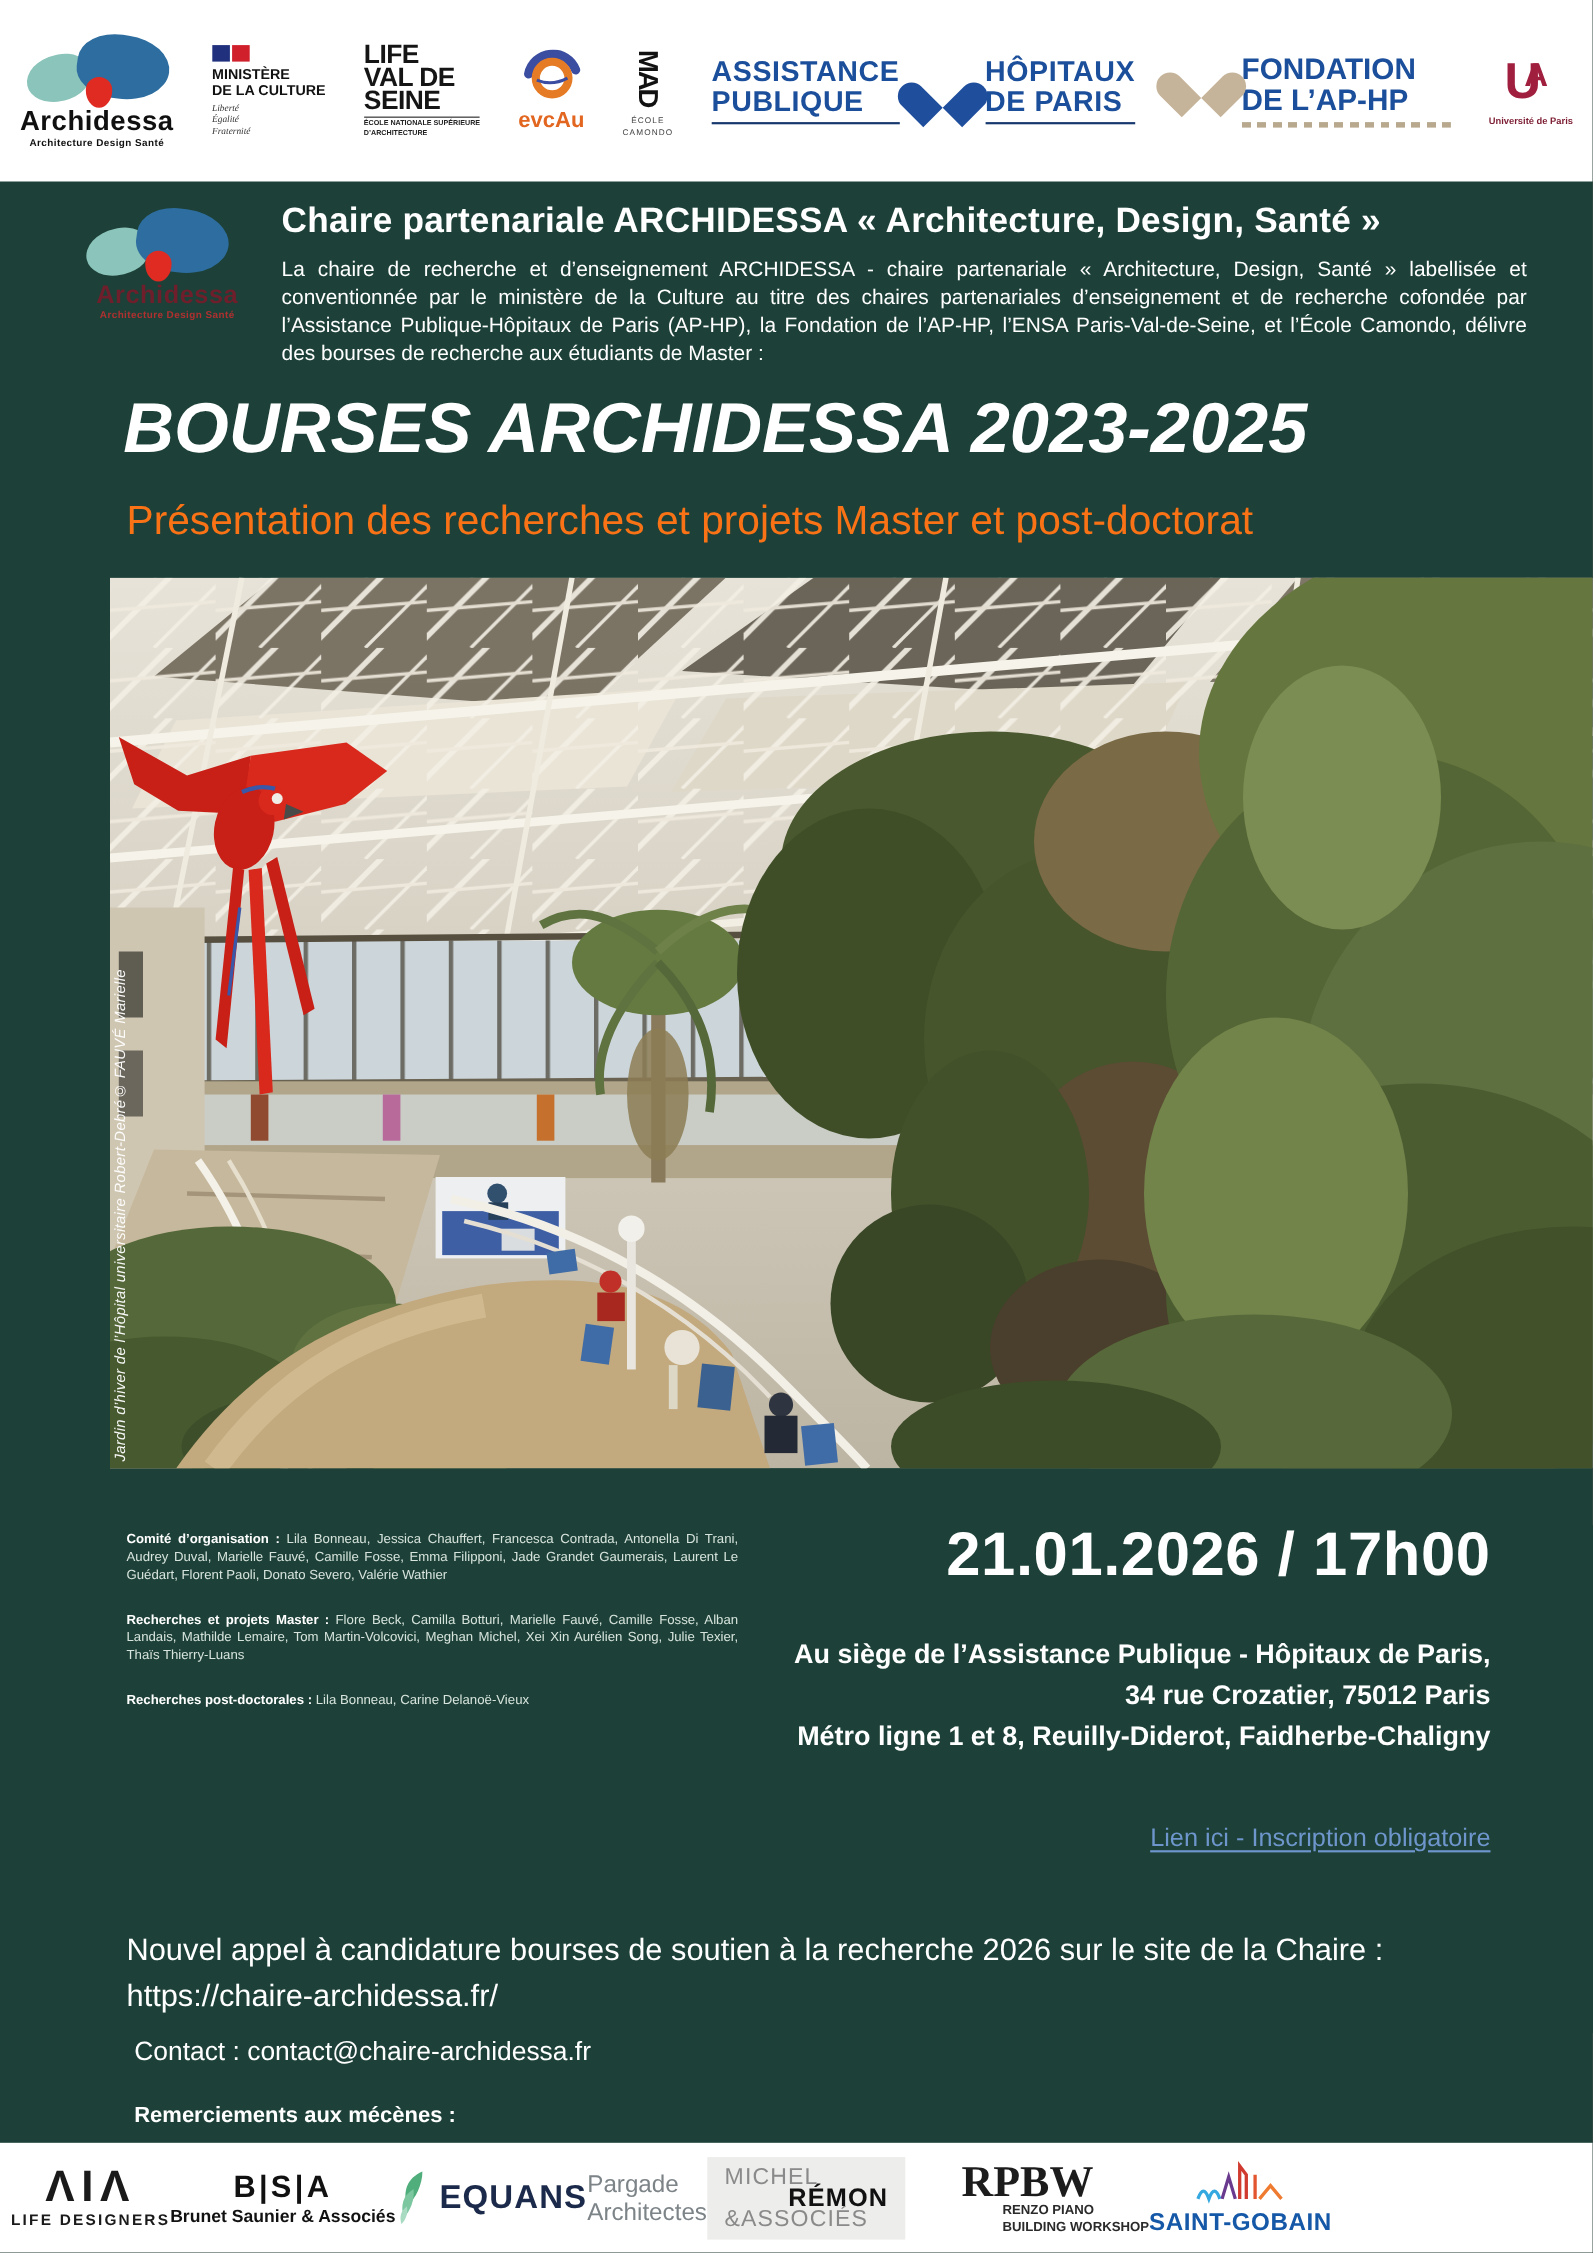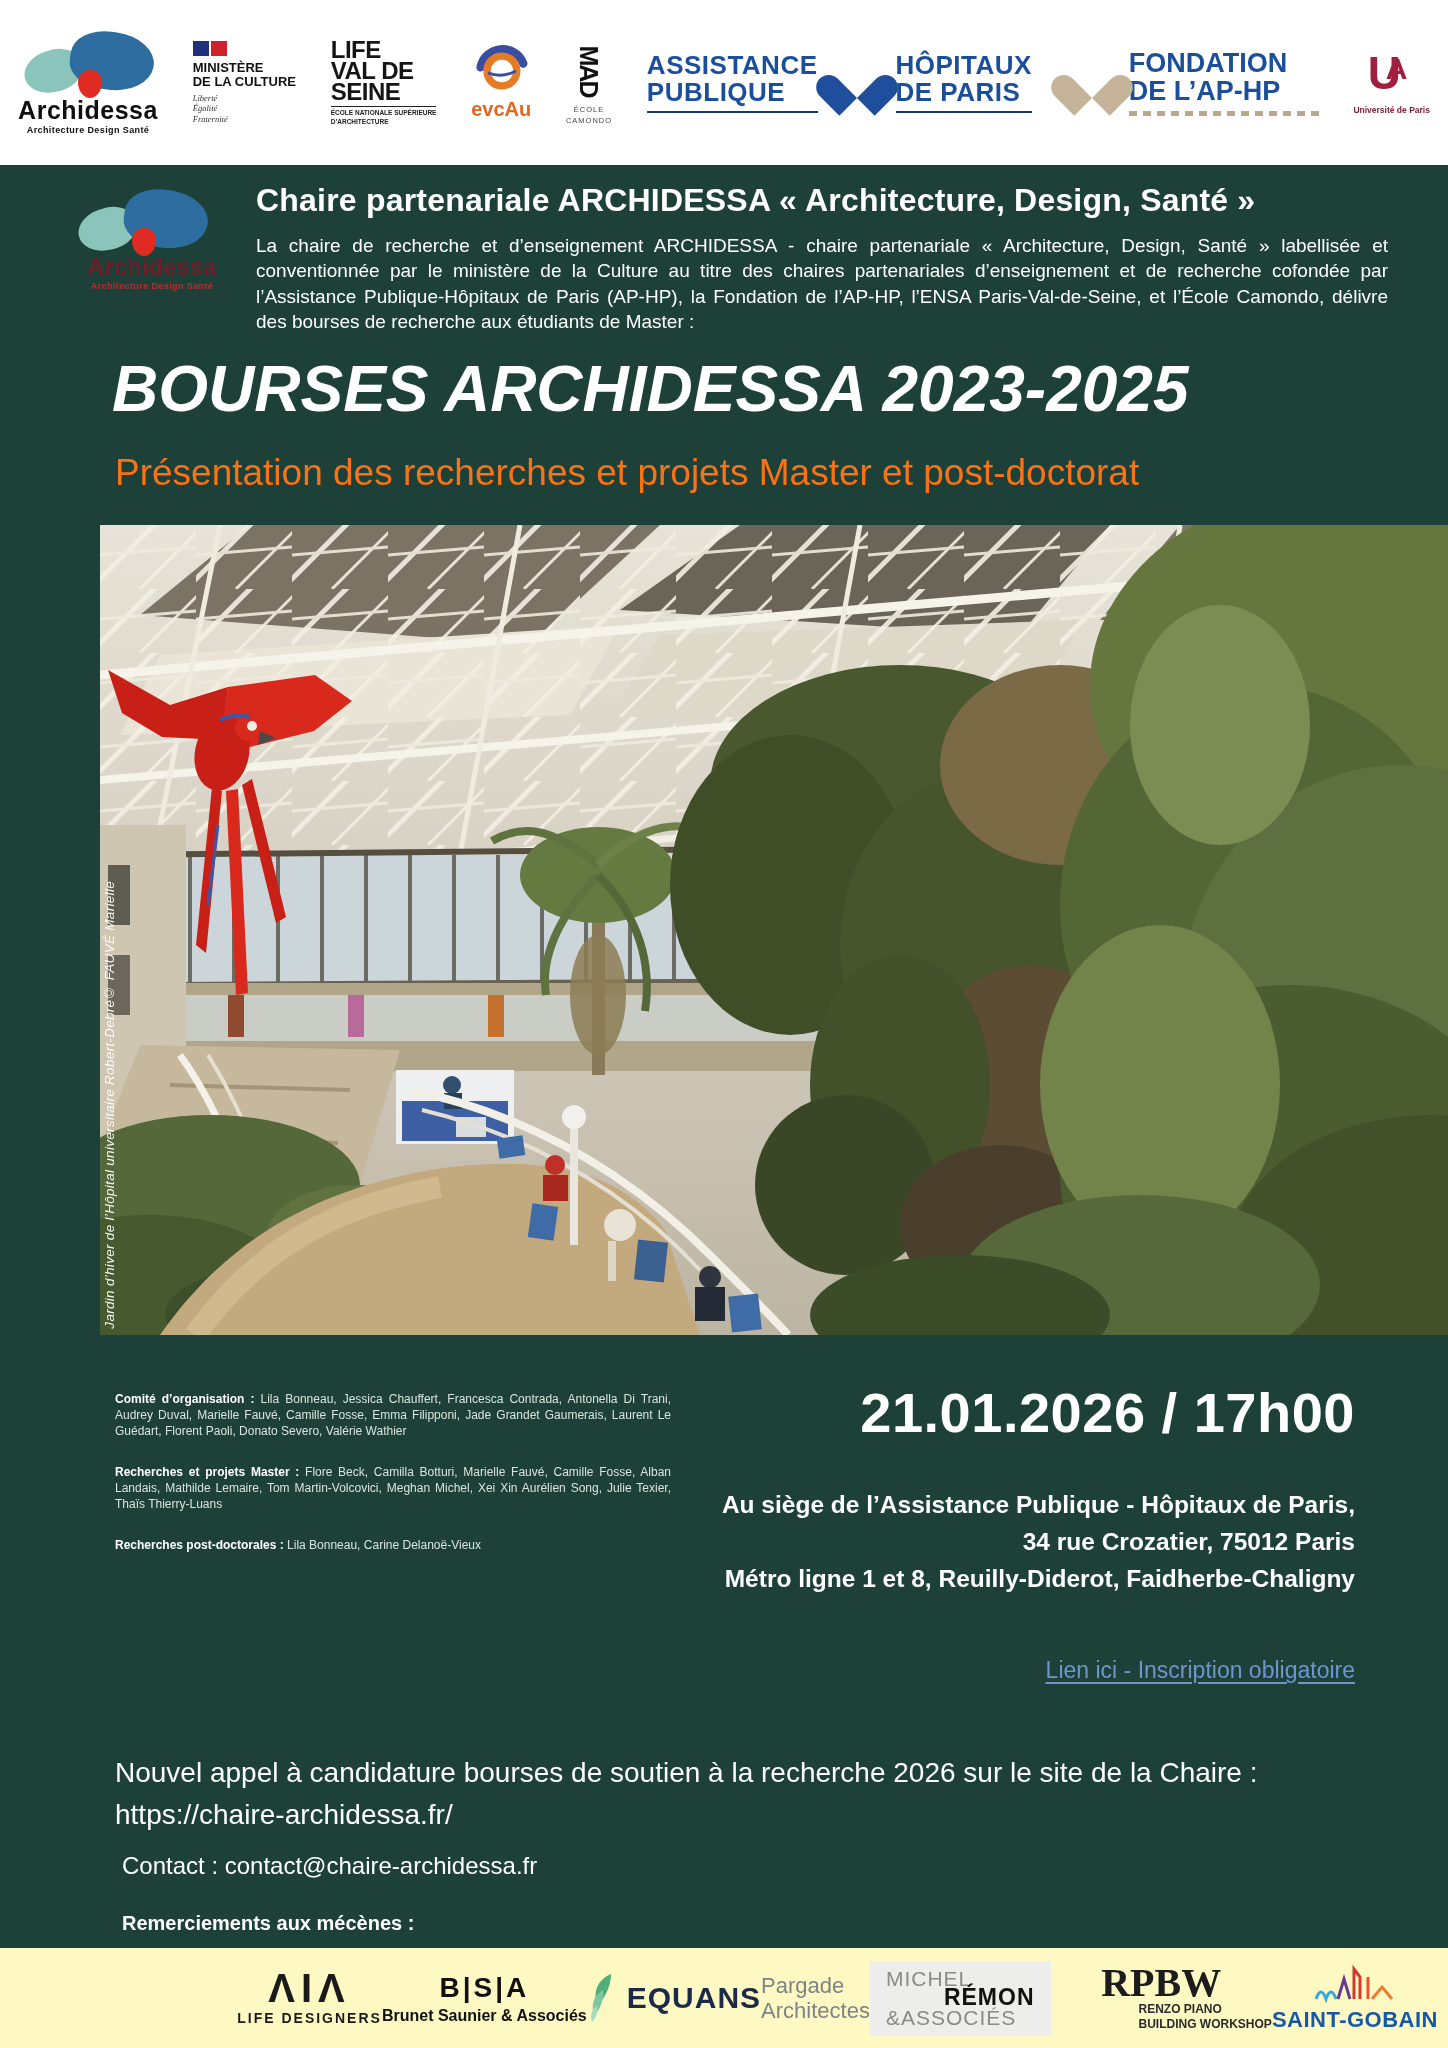--- a/index.html
+++ b/index.html
@@ -46,21 +46,21 @@
   .heart::before { left:25px; transform:rotate(45deg); transform-origin:0 100%; }
   .heart::after  { left:0;    transform:rotate(-45deg); transform-origin:100% 100%; }
   .heart.hblue::before,.heart.hblue::after { background:#1f4e9c; }
   .heart.hbeige::before,.heart.hbeige::after { background:#c6b49a; }
 
   .aphp { display:flex; align-items:center; gap:14px; }
   .aphp-txt { font-size:26px; font-weight:bold; color:#1c4f9b; line-height:1.05; letter-spacing:.5px; padding-bottom:5px; border-bottom:2px solid #16386e; }
   .aphp-txt.r { text-align:left; }
   .aphp-txt.l { text-align:left; }
 
-  .fond { display:flex; align-items:center; gap:12px; }
+  .fond { display:flex; gap:12px; }
   .fond-col { text-align:left; }
   .fond-txt { font-size:27px; font-weight:bold; color:#1c4f9b; line-height:1.04; }
   .fond-dots { margin-top:6px; height:5px; width:190px;
                background:repeating-linear-gradient(90deg,#b7a88e 0 8px,transparent 8px 14px); }
 
   
   .uni-mono { position:relative; width:56px; height:52px; }
   .uni-mono .u { position:absolute; left:4px; top:-4px; font-size:46px; font-weight:bold; color:#a11f3e; }
   .uni-mono .a { position:absolute; left:22px; top:2px; font-size:30px; font-weight:bold; color:#a11f3e; }
   .uni-name { font-size:8.5px; color:#7c1c32; font-weight:bold; margin-top:3px; }
@@ -91,22 +91,22 @@
   .col-right { flex:1; text-align:right; color:#fff; }
   .evt-date { font-size:56px; font-weight:bold; letter-spacing:.5px; margin-bottom:42px; white-space:nowrap; }
   .evt-addr { font-size:24.5px; font-weight:600; line-height:1.5; }
   .evt-link { display:inline-block; margin-top:60px; color:#6e96cc; font-size:23px; text-decoration:underline; text-underline-offset:4px; }
 
   .call { position:absolute; top:1752px; left:115px; right:100px; color:#fff; font-size:28px; line-height:1.5; }
   .contact { position:absolute; top:1852px; left:122px; color:#fff; font-size:24px; }
   .mecenes { position:absolute; top:1912px; left:122px; color:#fff; font-size:20px; font-weight:bold; }
 
   
-  .bottom-band { position:absolute; top:1948px; left:0; width:1448px; height:100px; background:#fef9c3;
-                 display:flex; align-items:center; justify-content:flex-end; padding:0 10px; }
+  .bottom-band { position:absolute; top:1948px; left:0; width:1448px; height:100px; background:#ffffff;
+                 display:flex; align-items:center; justify-content:flex-start; padding:0 10px; }
   .slogo { display:flex; flex-direction:column; align-items:center; justify-content:center; text-align:center; }
   .aia-glyph { font-size:40px; font-weight:600; color:#1a1a1a; letter-spacing:6px; line-height:.9; }
   .aia-name { font-size:14px; font-weight:bold; color:#1a1a1a; letter-spacing:2px; margin-top:4px; }
   .bsa-glyph { font-size:28px; font-weight:bold; color:#111; letter-spacing:3px; }
   .bsa-name { font-size:16px; font-weight:bold; color:#111; margin-top:3px; }
   .equans { display:flex; align-items:center; gap:6px; }
   .equans-name { font-size:30px; font-weight:bold; color:#1b2a4a; letter-spacing:1px; }
   .pargade { font-size:22px; color:#7d8488; line-height:1.15; text-align:left; }
   .remon { background:#ededeb; padding:6px 16px; text-align:left; }
   .remon .l1 { font-size:21px; color:#8a8a8a; letter-spacing:1px; }

